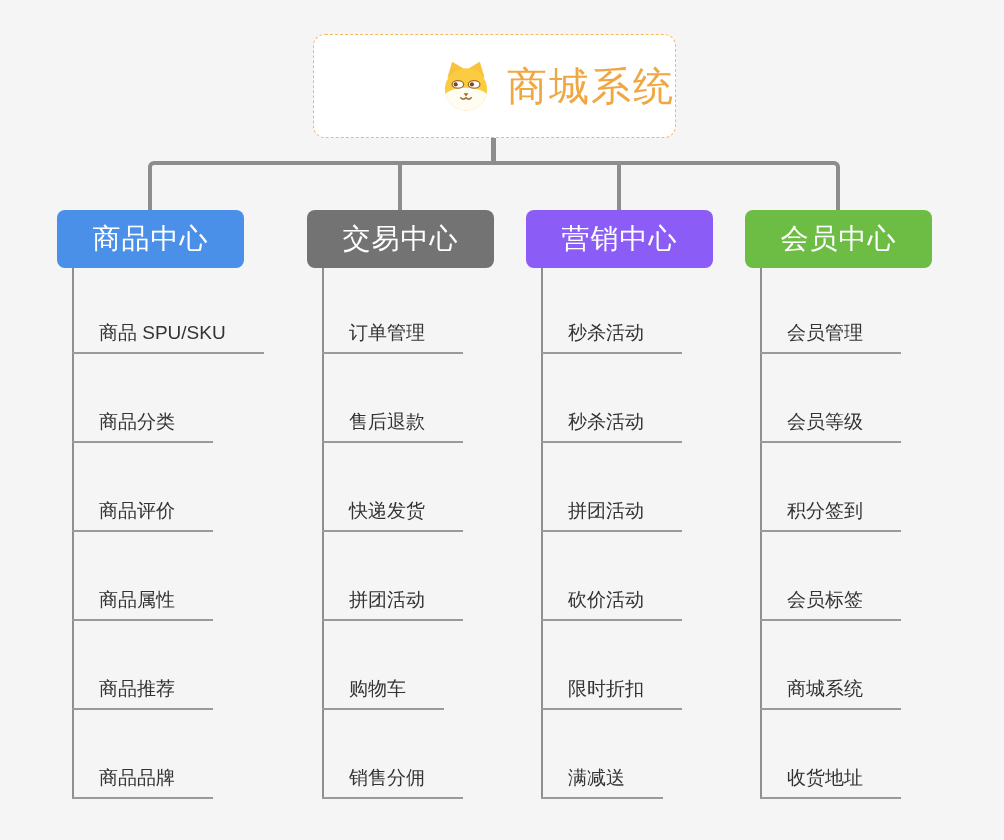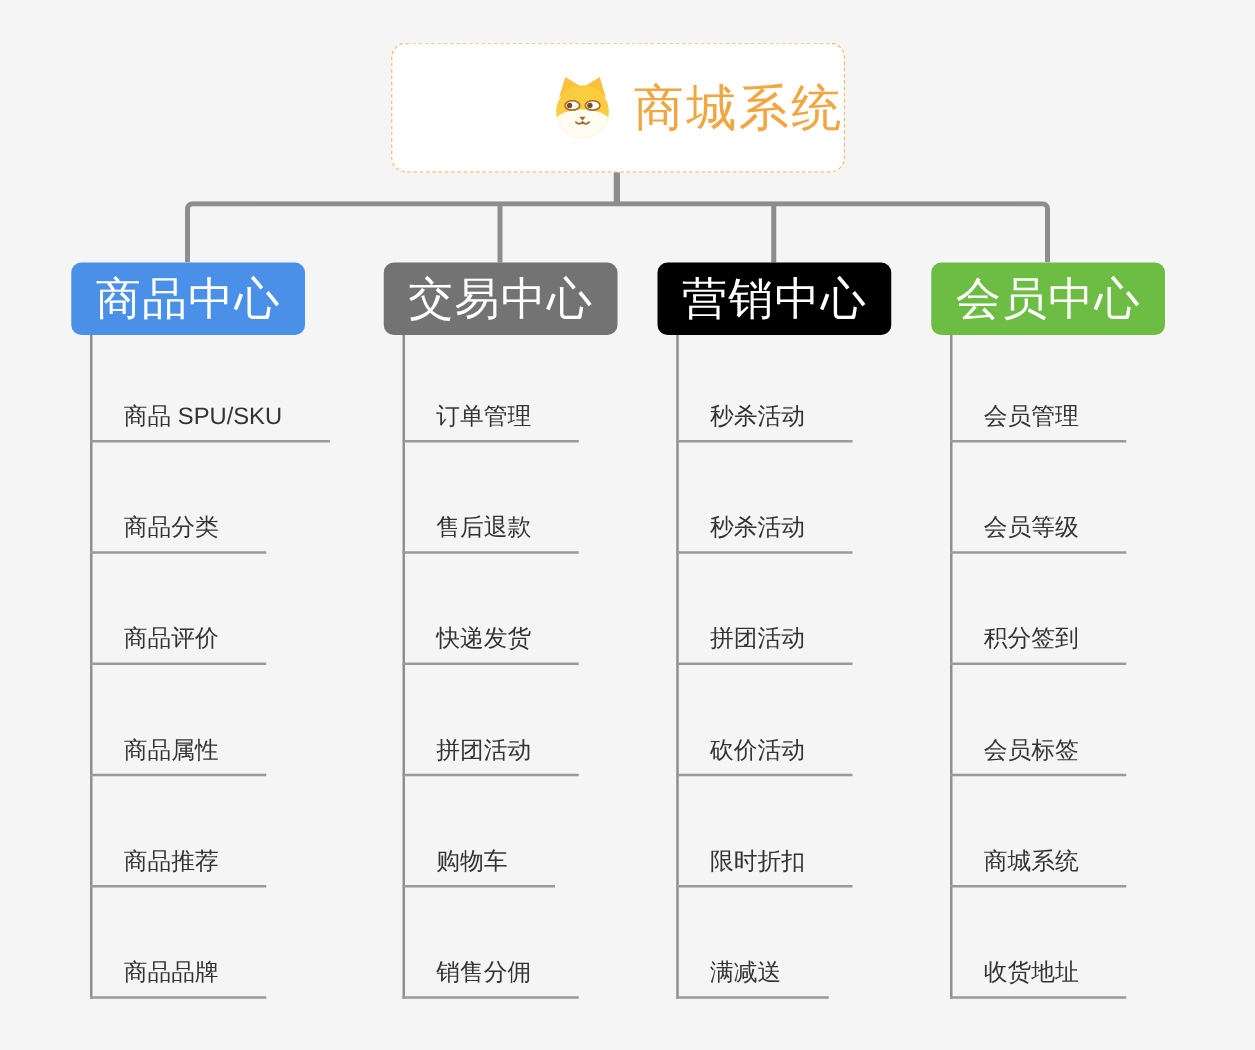--- a/index.html
+++ b/index.html
@@ -58,21 +58,21 @@
   .branch:nth-child(1){left:57px;}
   .branch:nth-child(2){left:307px;}
   .branch:nth-child(3){left:526px;}
   .branch:nth-child(4){left:745px;}
 
   .branch-header{
     height:58px;
     border-radius:8px;
     display:flex;align-items:center;justify-content:center;
     color:#ffffff;
-    font-size:36px;
+    font-size:28px;
     letter-spacing:1px;
     white-space:nowrap;
     cursor:default;
   }
   .branch-connector{
     position:absolute;left:15px;top:58px;
     width:2px;height:531px;
     background:#8f8f8f;
   }
   .branch-items{position:absolute;left:0;top:58px;}
@@ -170,21 +170,21 @@
           </div>
           <div class="leaf">
             <span class="leaf-label">购物车</span>
           </div>
           <div class="leaf">
             <span class="leaf-label">销售分佣</span>
           </div>
         </div>
       </div>
       <div class="branch">
-        <div class="branch-header" style="background: #000000;">营销中心</div>
+        <div class="branch-header" style="background: #8b5cf6;">营销中心</div>
         <div class="branch-connector"></div>
         <div class="branch-items">
           <div class="leaf">
             <span class="leaf-label">秒杀活动</span>
           </div>
           <div class="leaf">
             <span class="leaf-label">秒杀活动</span>
           </div>
           <div class="leaf">
             <span class="leaf-label">拼团活动</span>

